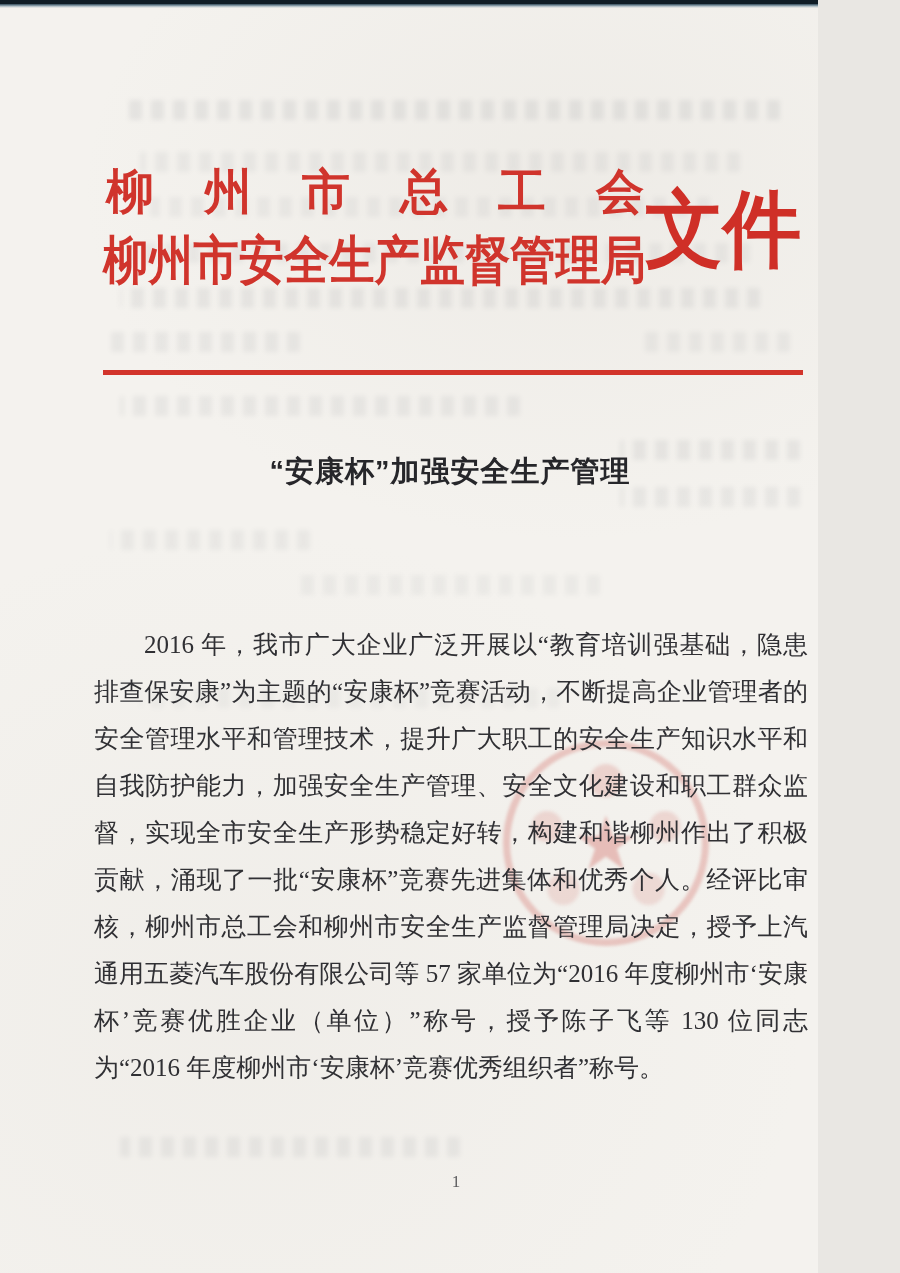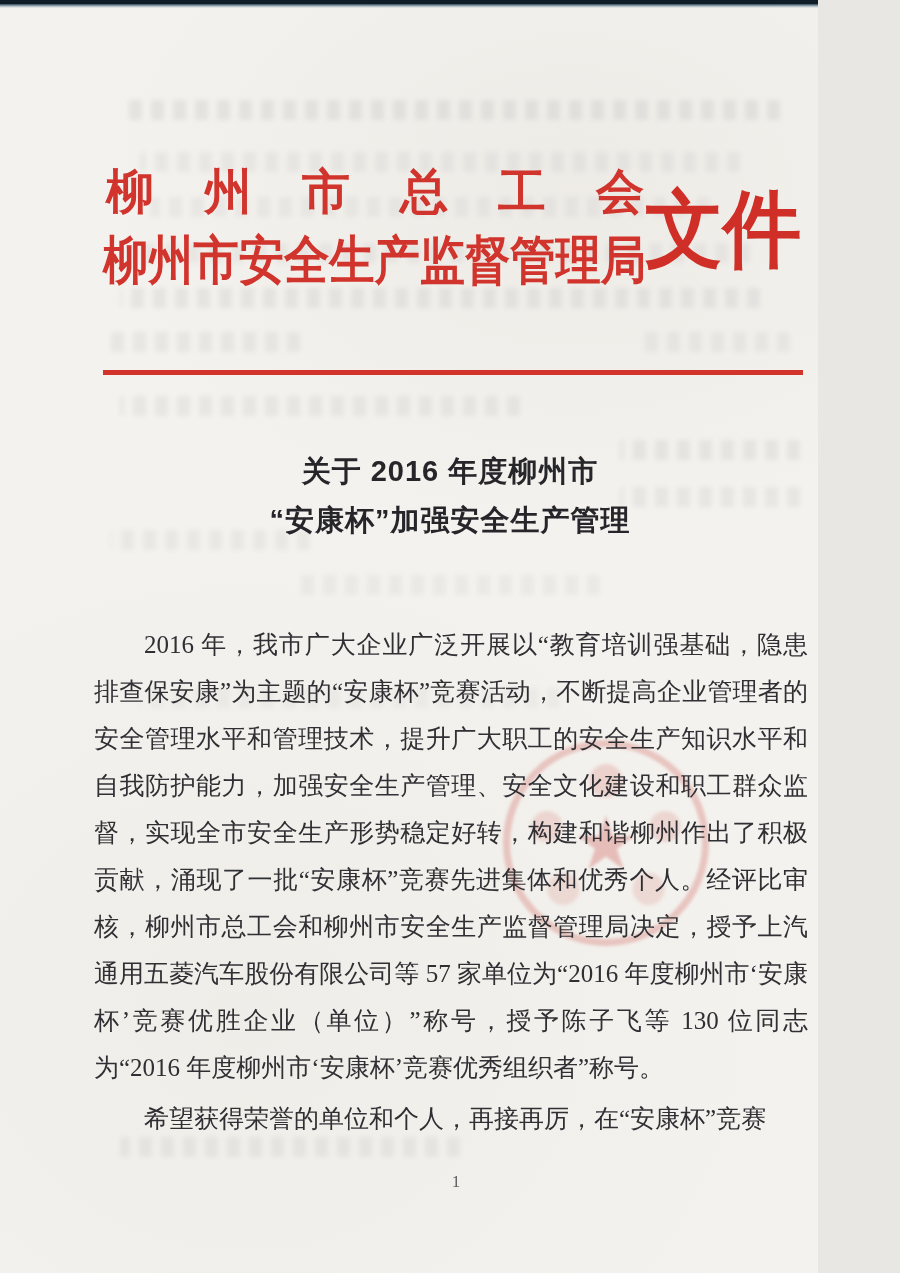--- a/index.html
+++ b/index.html
@@ -134,24 +134,22 @@
     <div class="ring-marks"></div>
     <span class="star">★</span>
   </div>
 
   <div class="org-line1">柳州市总工会</div>
   <div class="org-line2">柳州市安全生产监督管理局</div>
   <div class="doc-type">文件</div>
   <div class="red-rule"></div>
 
   <div class="title">
-    <div>关于 2016 年度柳州市</div>
     <div>“安康杯”加强安全生产管理</div>
   </div>
 
   <div class="body-text">
     <p>2016 年，我市广大企业广泛开展以“教育培训强基础，隐患排查保安康”为主题的“安康杯”竞赛活动，不断提高企业管理者的安全管理水平和管理技术，提升广大职工的安全生产知识水平和自我防护能力，加强安全生产管理、安全文化建设和职工群众监督，实现全市安全生产形势稳定好转，构建和谐柳州作出了积极贡献，涌现了一批“安康杯”竞赛先进集体和优秀个人。经评比审核，柳州市总工会和柳州市安全生产监督管理局决定，授予上汽通用五菱汽车股份有限公司等 57 家单位为“2016 年度柳州市‘安康杯’竞赛优胜企业（单位）”称号，授予陈子飞等 130 位同志为“2016 年度柳州市‘安康杯’竞赛优秀组织者”称号。</p>
-    <p>希望获得荣誉的单位和个人，再接再厉，在“安康杯”竞赛</p>
   </div>
 
   <div class="page-number">1</div>
 
 </div>
 
 </body></html>

